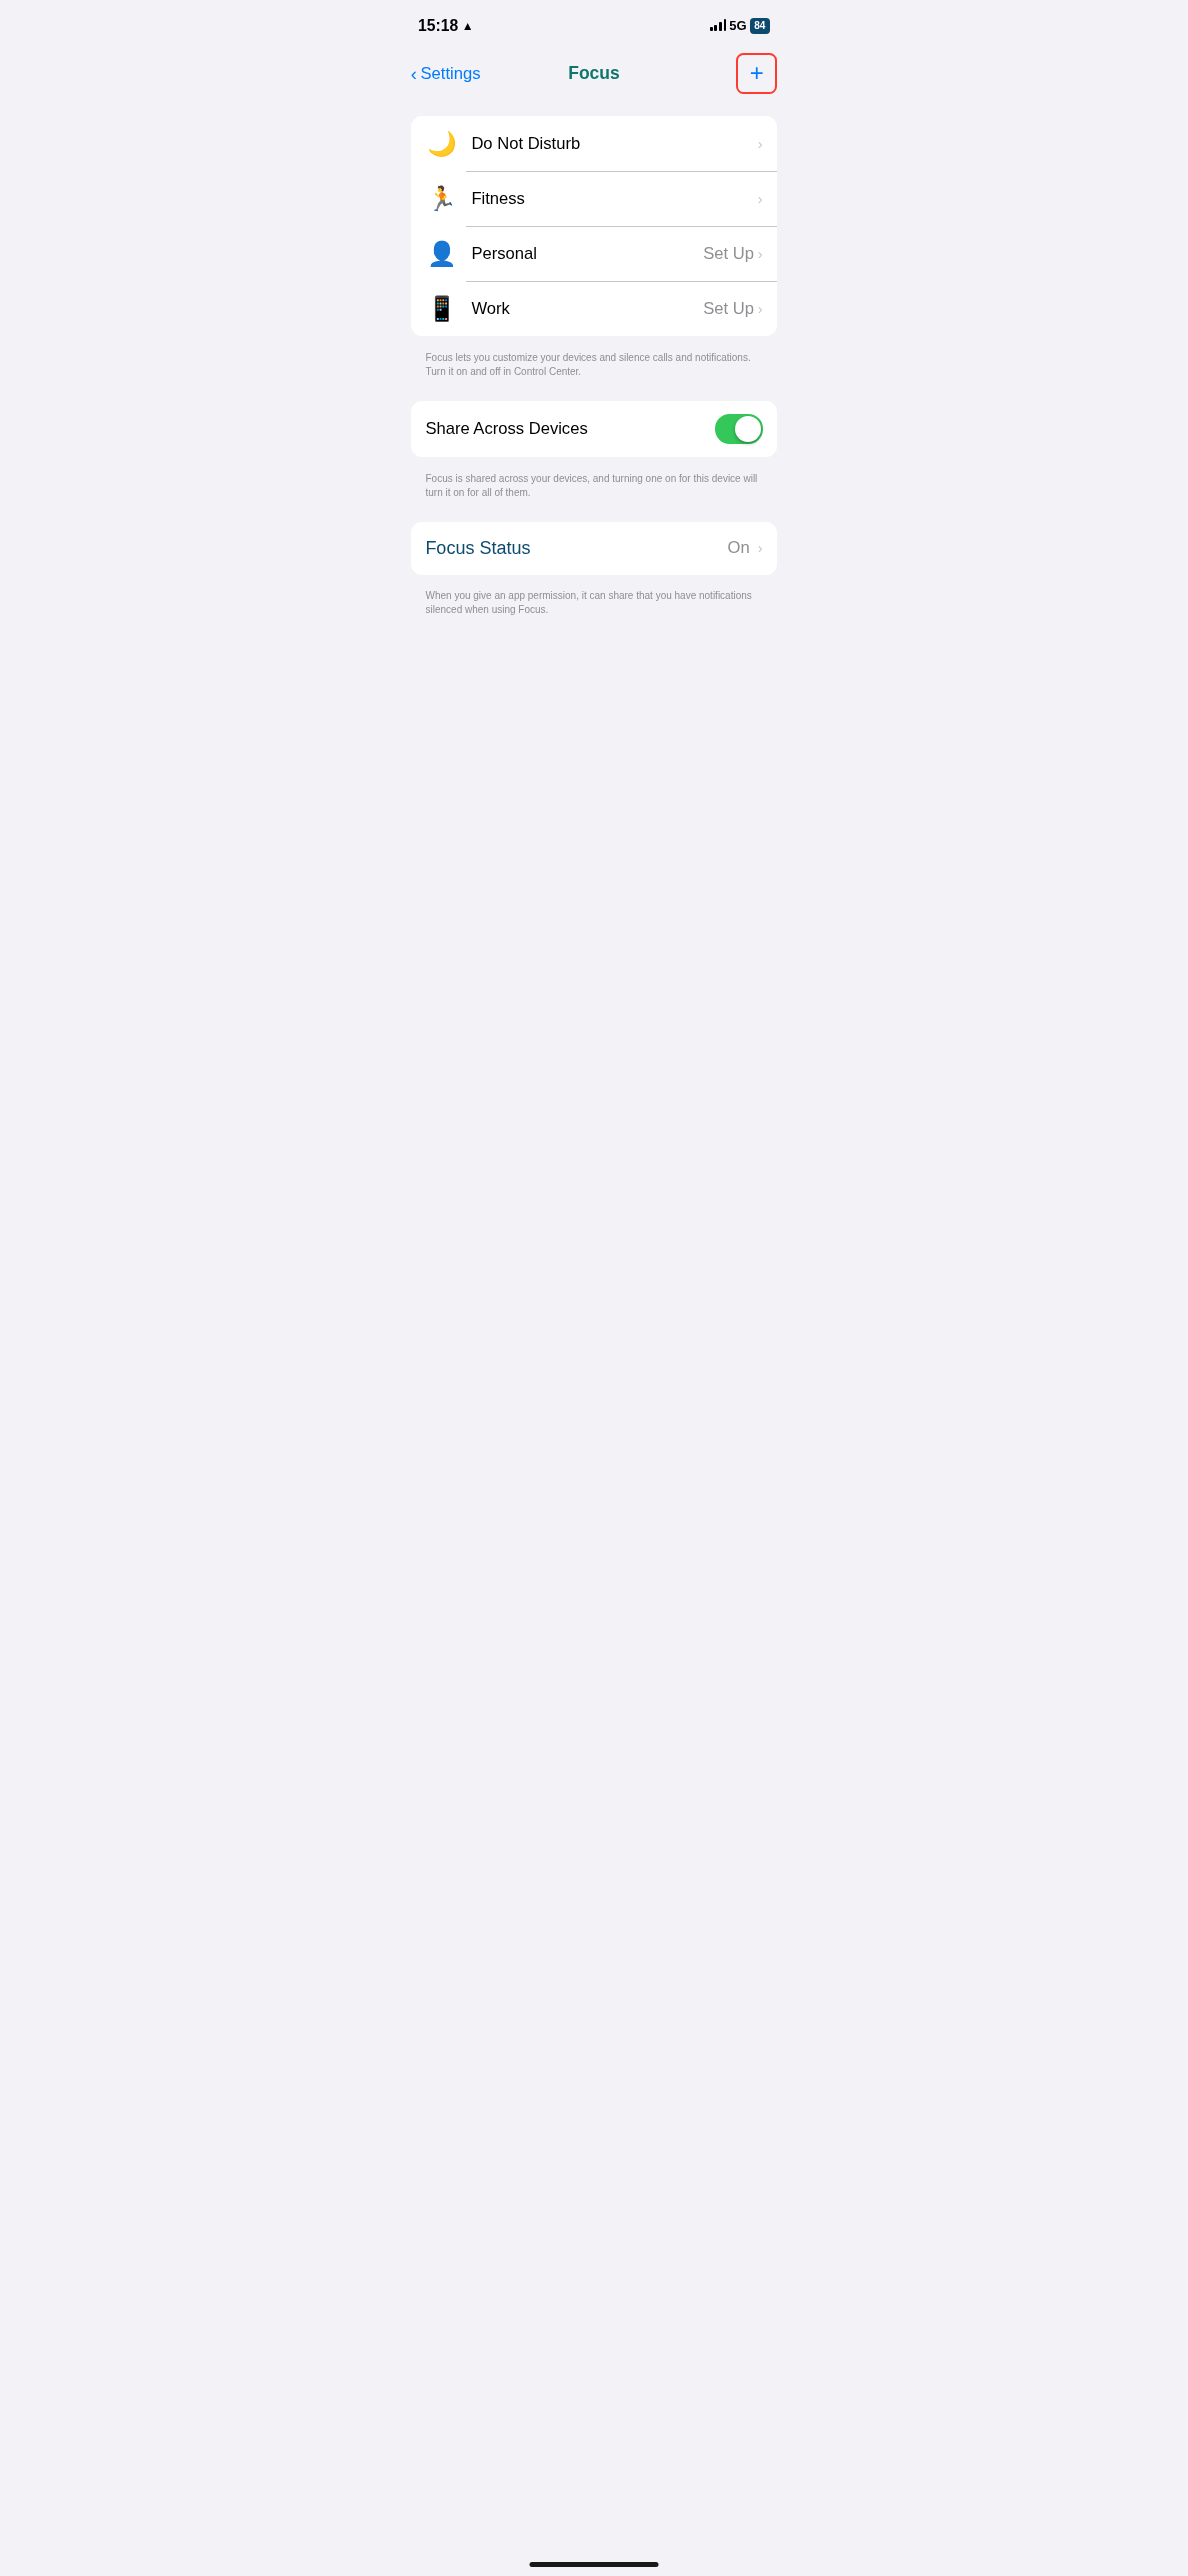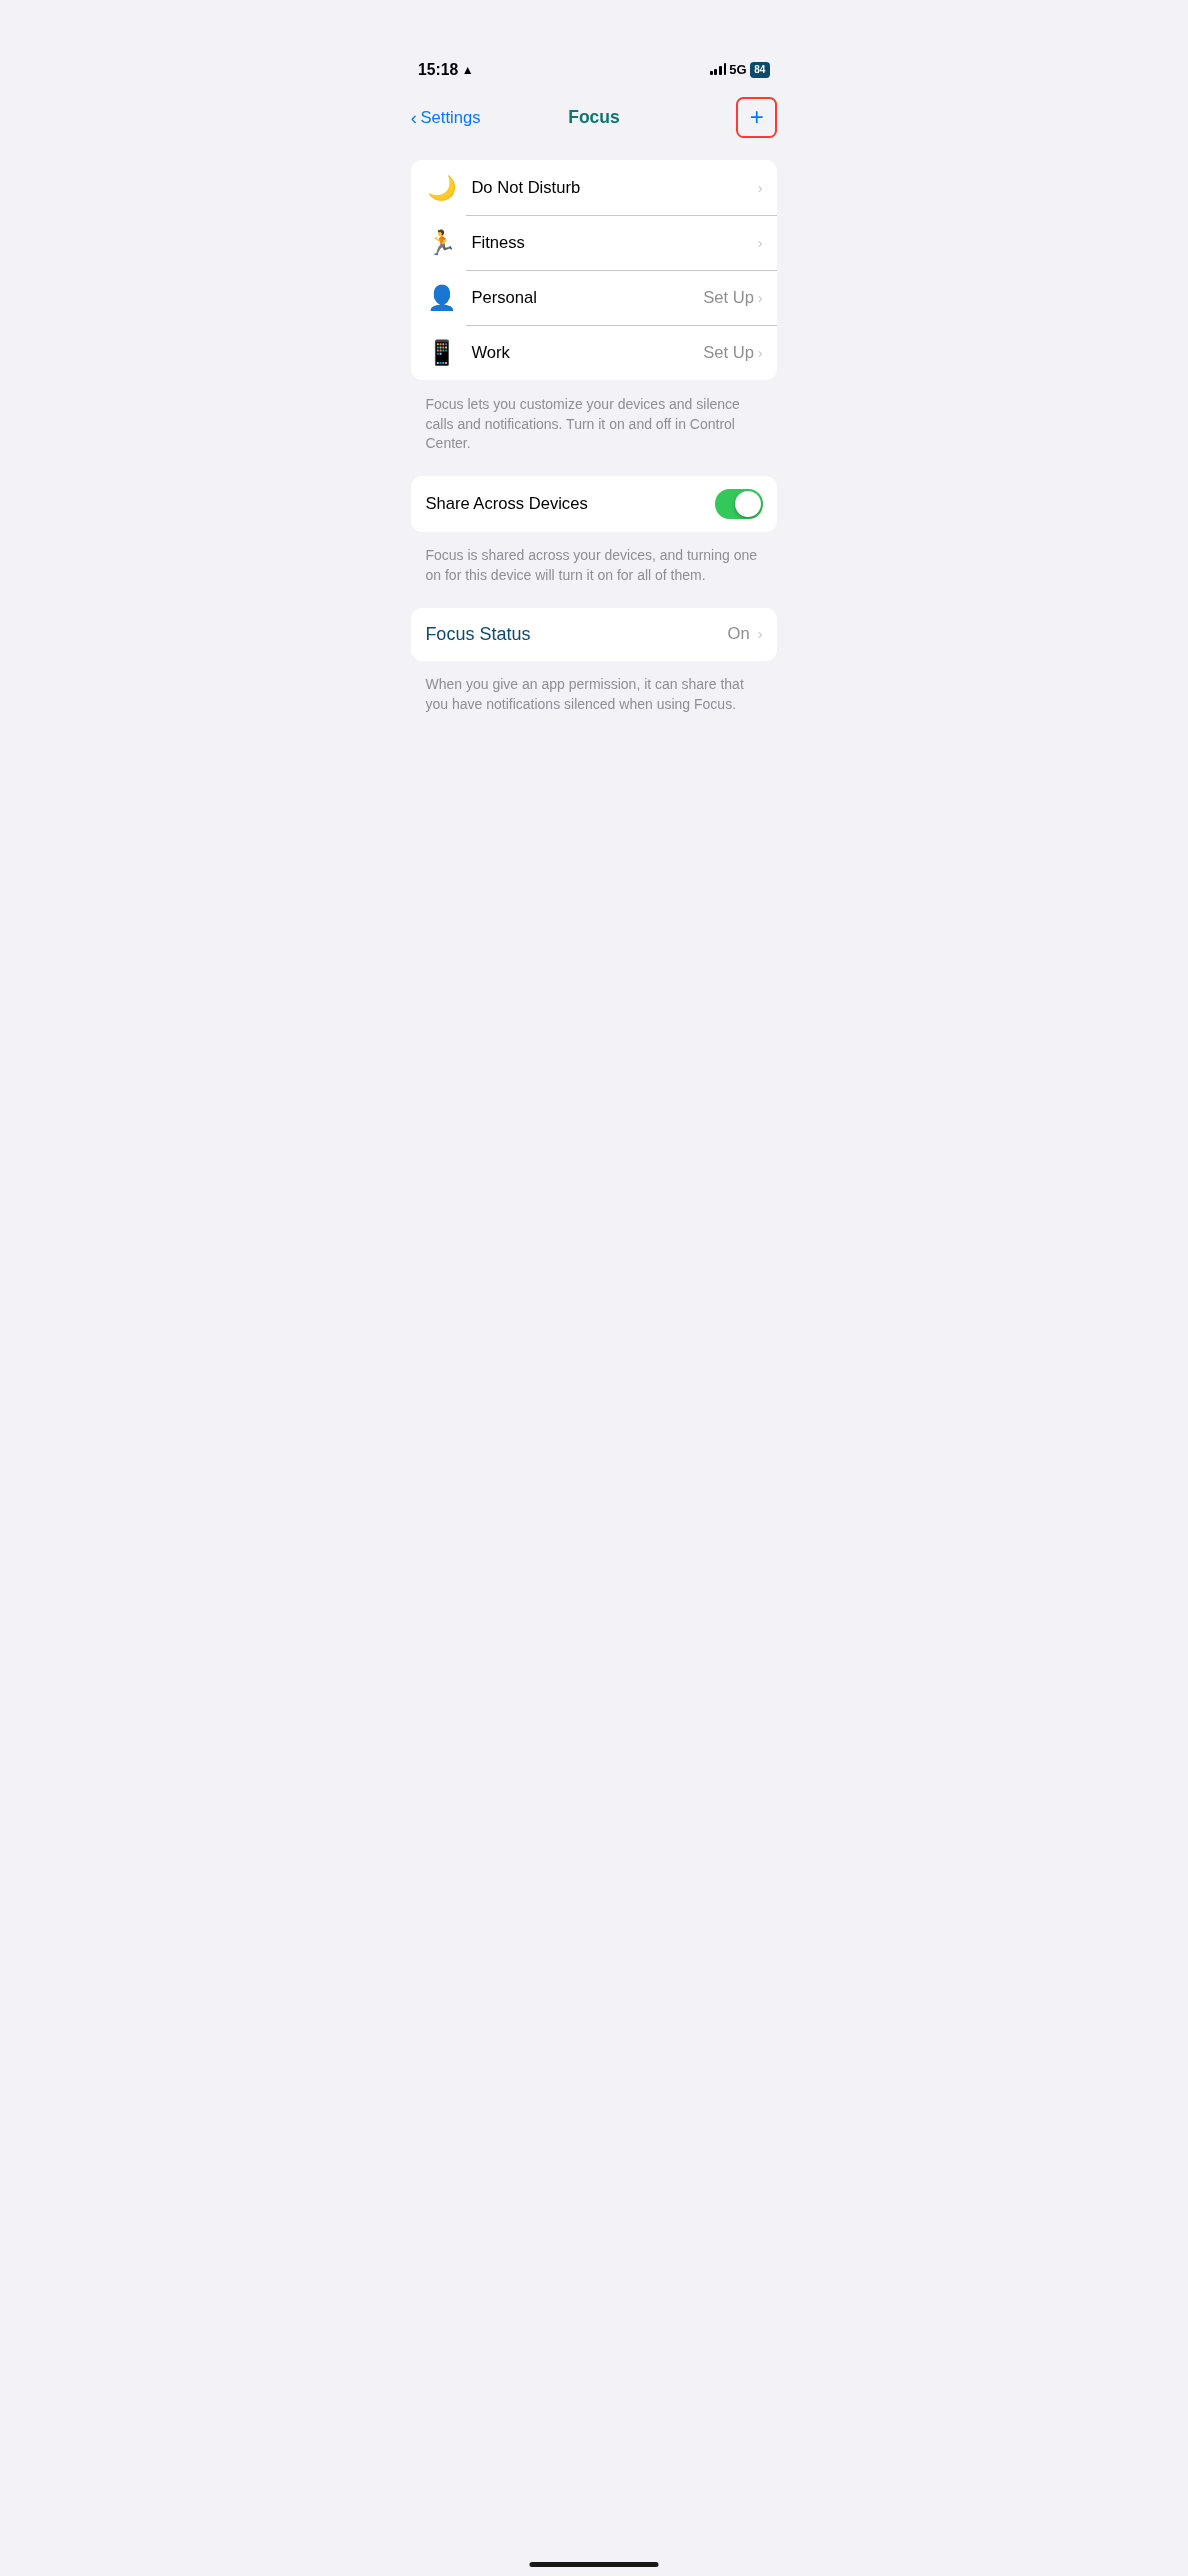--- a/index.html
+++ b/index.html
@@ -15,21 +15,20 @@
       overflow-x: hidden;
     }
 
     
     .status-bar {
       display: flex;
       justify-content: space-between;
       align-items: center;
       padding: 13px 22px 7.4px;
       height: 46px;
-      margin-top: 44px;
     }
 
     .status-time {
       font-size: 15.7px;
       font-weight: 600;
       color: #000;
       display: flex;
       align-items: center;
       gap: 3.7px;
     }
@@ -198,21 +197,21 @@
     }
 
     .chevron-right {
       color: #c7c7cc;
       font-size: 14.7px;
     }
 
     
     .section-footer {
       padding: 7.4px 29.5px 14.7px;
-      font-size: 14px;
+      font-size: 10px;
       color: #8e8e93;
       line-height: 1.4;
     }
 
     
     .toggle-row {
       display: flex;
       align-items: center;
       justify-content: space-between;
       padding: 13px 14.7px;

